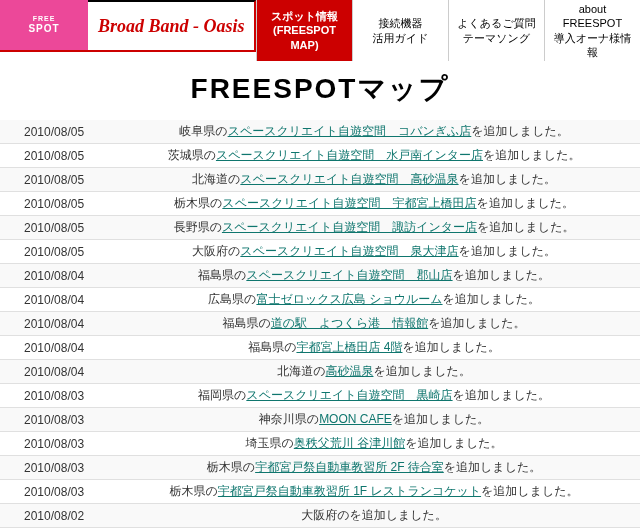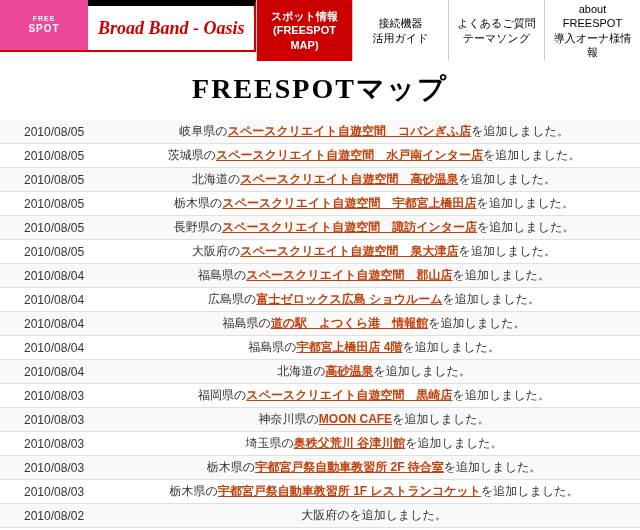--- a/index.html
+++ b/index.html
@@ -36,21 +36,21 @@
       text-align: center;
       line-height: 1.2;
     }
 
     #brand-area {
       background: #fff;
       display: flex;
       align-items: center;
       padding: 0 10px;
       border-right: 2px solid #cc0000;
-      border-top: 6px solid #000000;
+      border-top: 2px solid #000000;
       border-bottom: none;
       width: 168px;
       flex-shrink: 0;
     }
 
     #brand-title {
       font-size: 18px;
       font-weight: bold;
       color: #cc0000;
       white-space: nowrap;
@@ -94,21 +94,20 @@
     #page-title-area {
       text-align: center;
       padding: 18px 0 12px 0;
     }
 
     #page-title {
       font-size: 28px;
       font-weight: bold;
       color: #000;
       letter-spacing: 2px;
-      font-family: Liberation Serif, serif;
     }
 
     
     #content-table {
       width: 100%;
       border-collapse: collapse;
     }
 
     #content-table tr {
       border-bottom: 1px solid #e0e0e0;
@@ -134,23 +133,22 @@
       color: #555;
       width: 80px;
       text-align: left;
     }
 
     .entry-cell {
       text-align: center;
     }
 
     .entry-cell a {
-      color: #c2410c;
+      color: #0f766e;
       text-decoration: underline;
-      font-weight: bold;
     }
   </style>
 </head>
 <body>
 
 <div id="header">
   <div id="logo-area">
     <div id="logo-text">
       <div style="font-size:7px; letter-spacing:1px; color:#fff;">FREE</div>
       <div style="font-size:10px; font-weight:bold; color:#fff; letter-spacing:1px;">SPOT</div>

